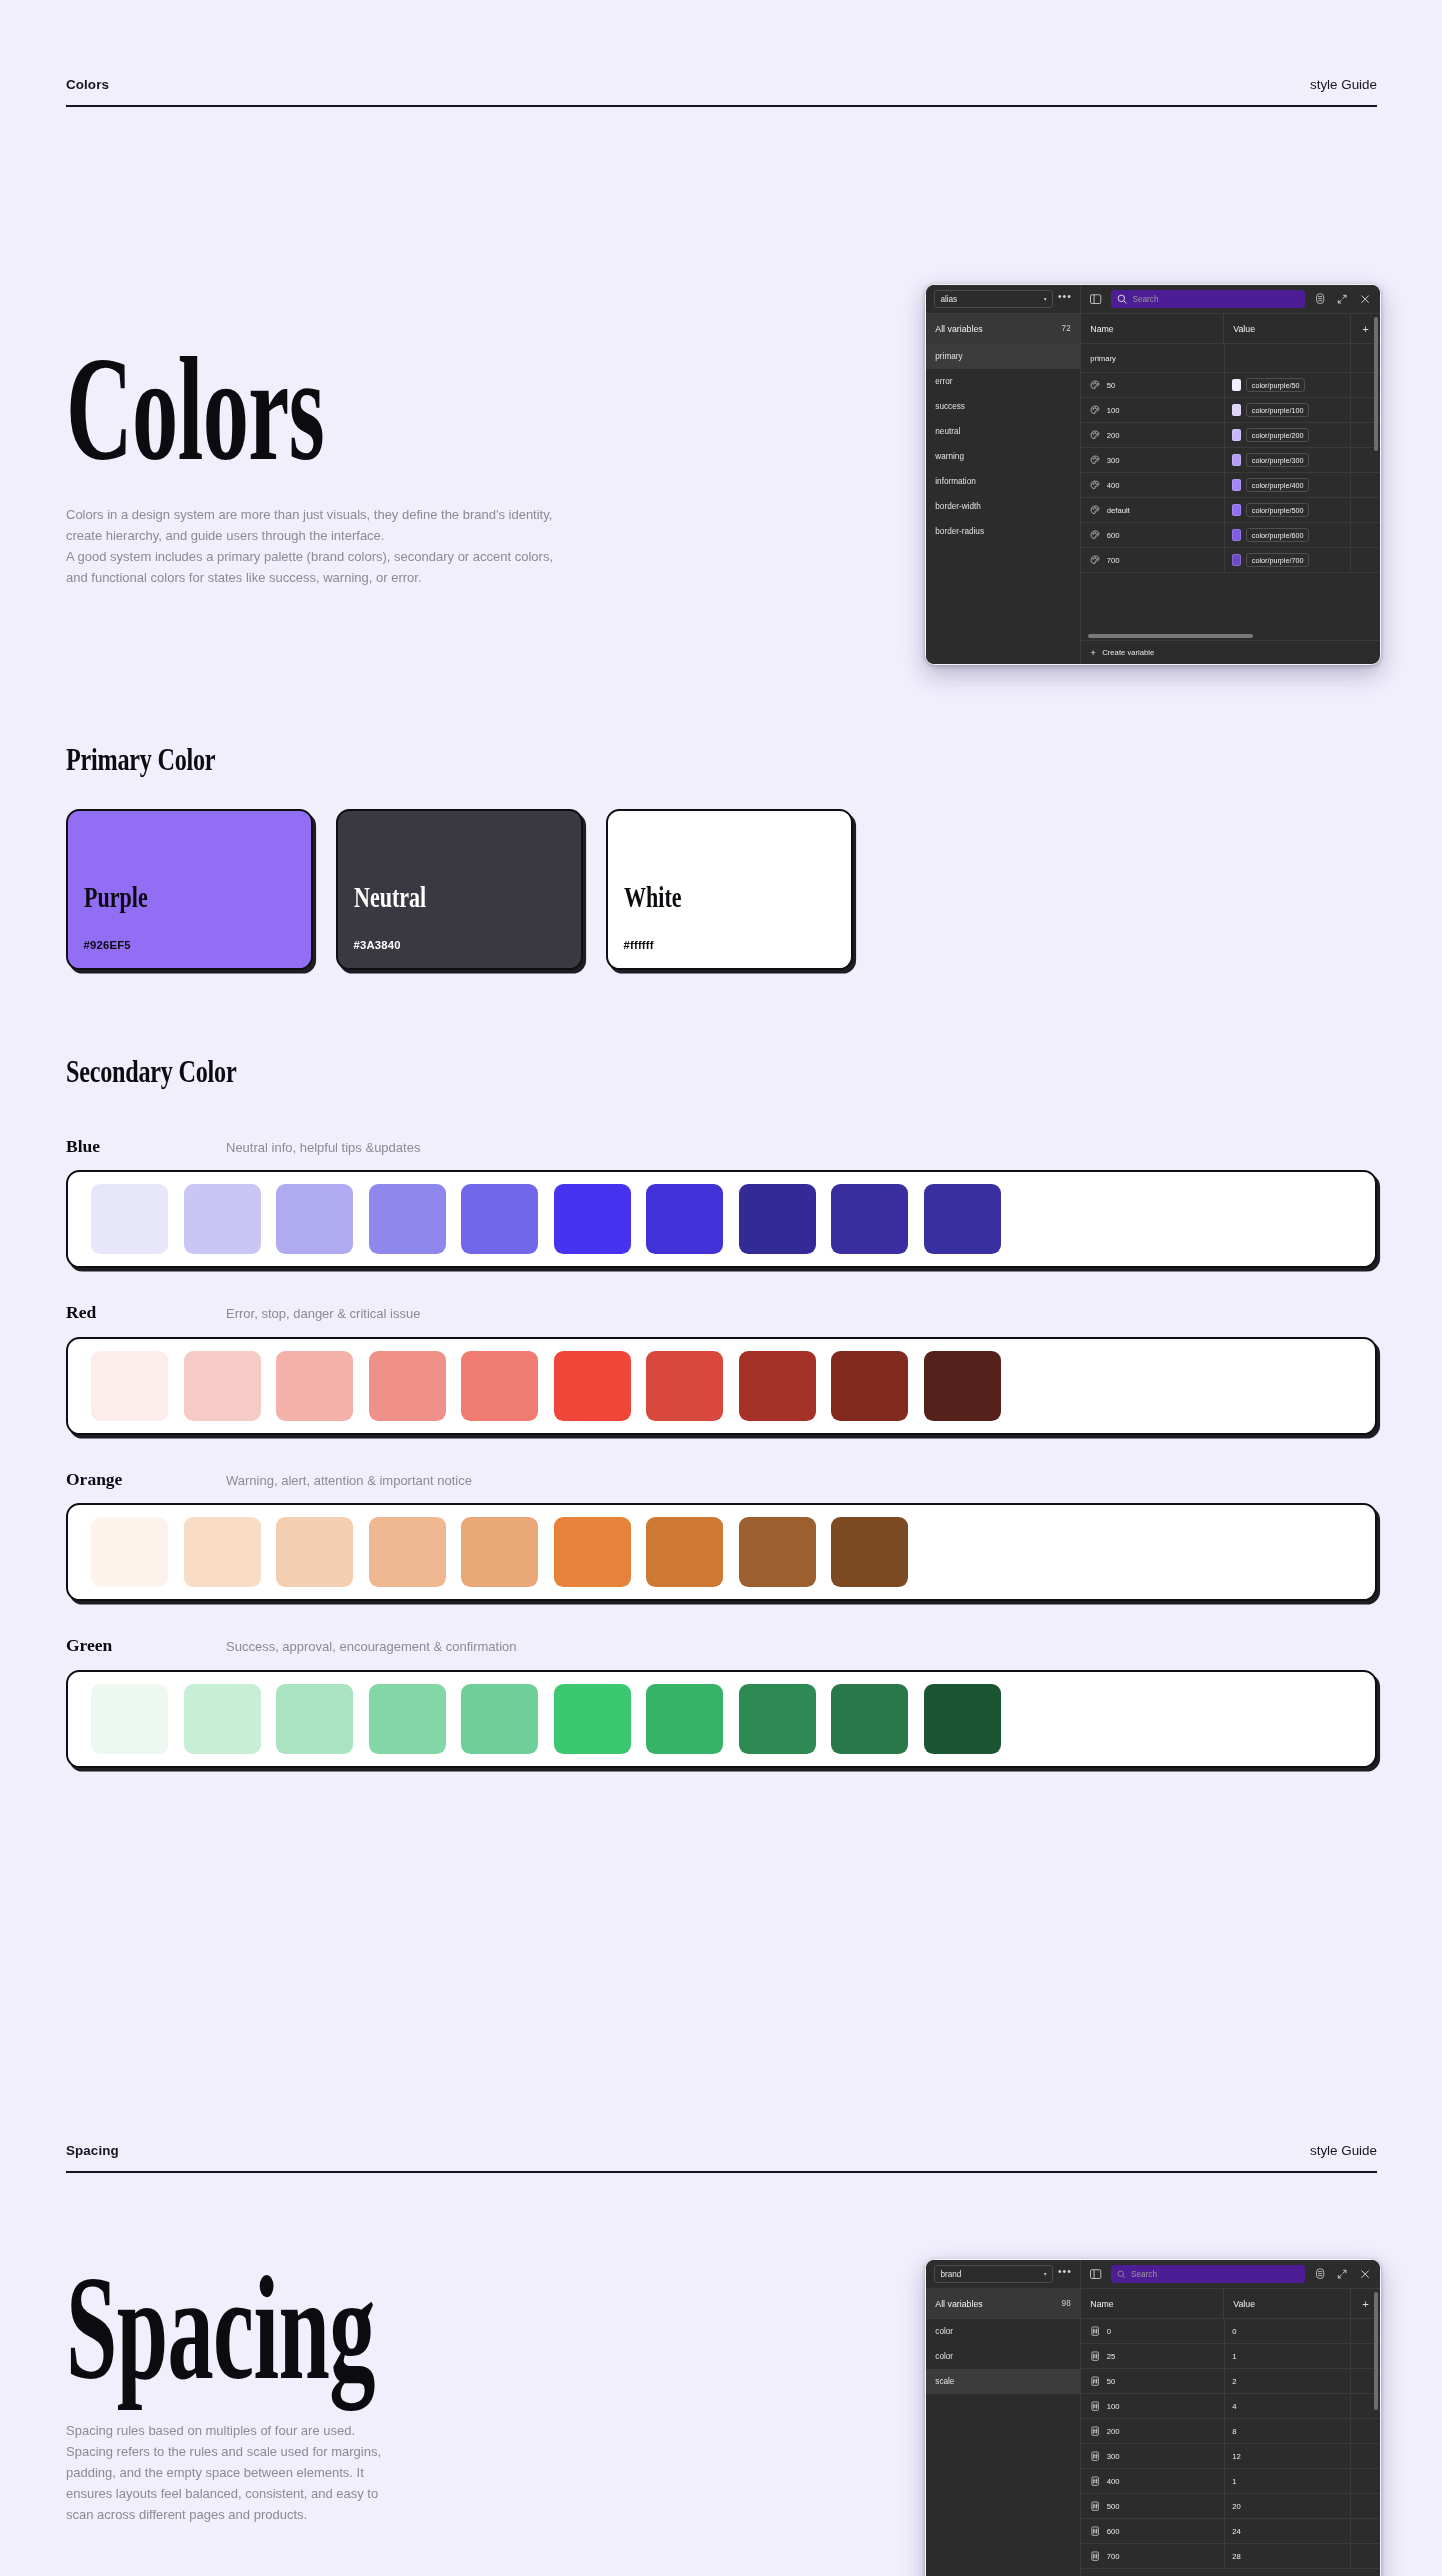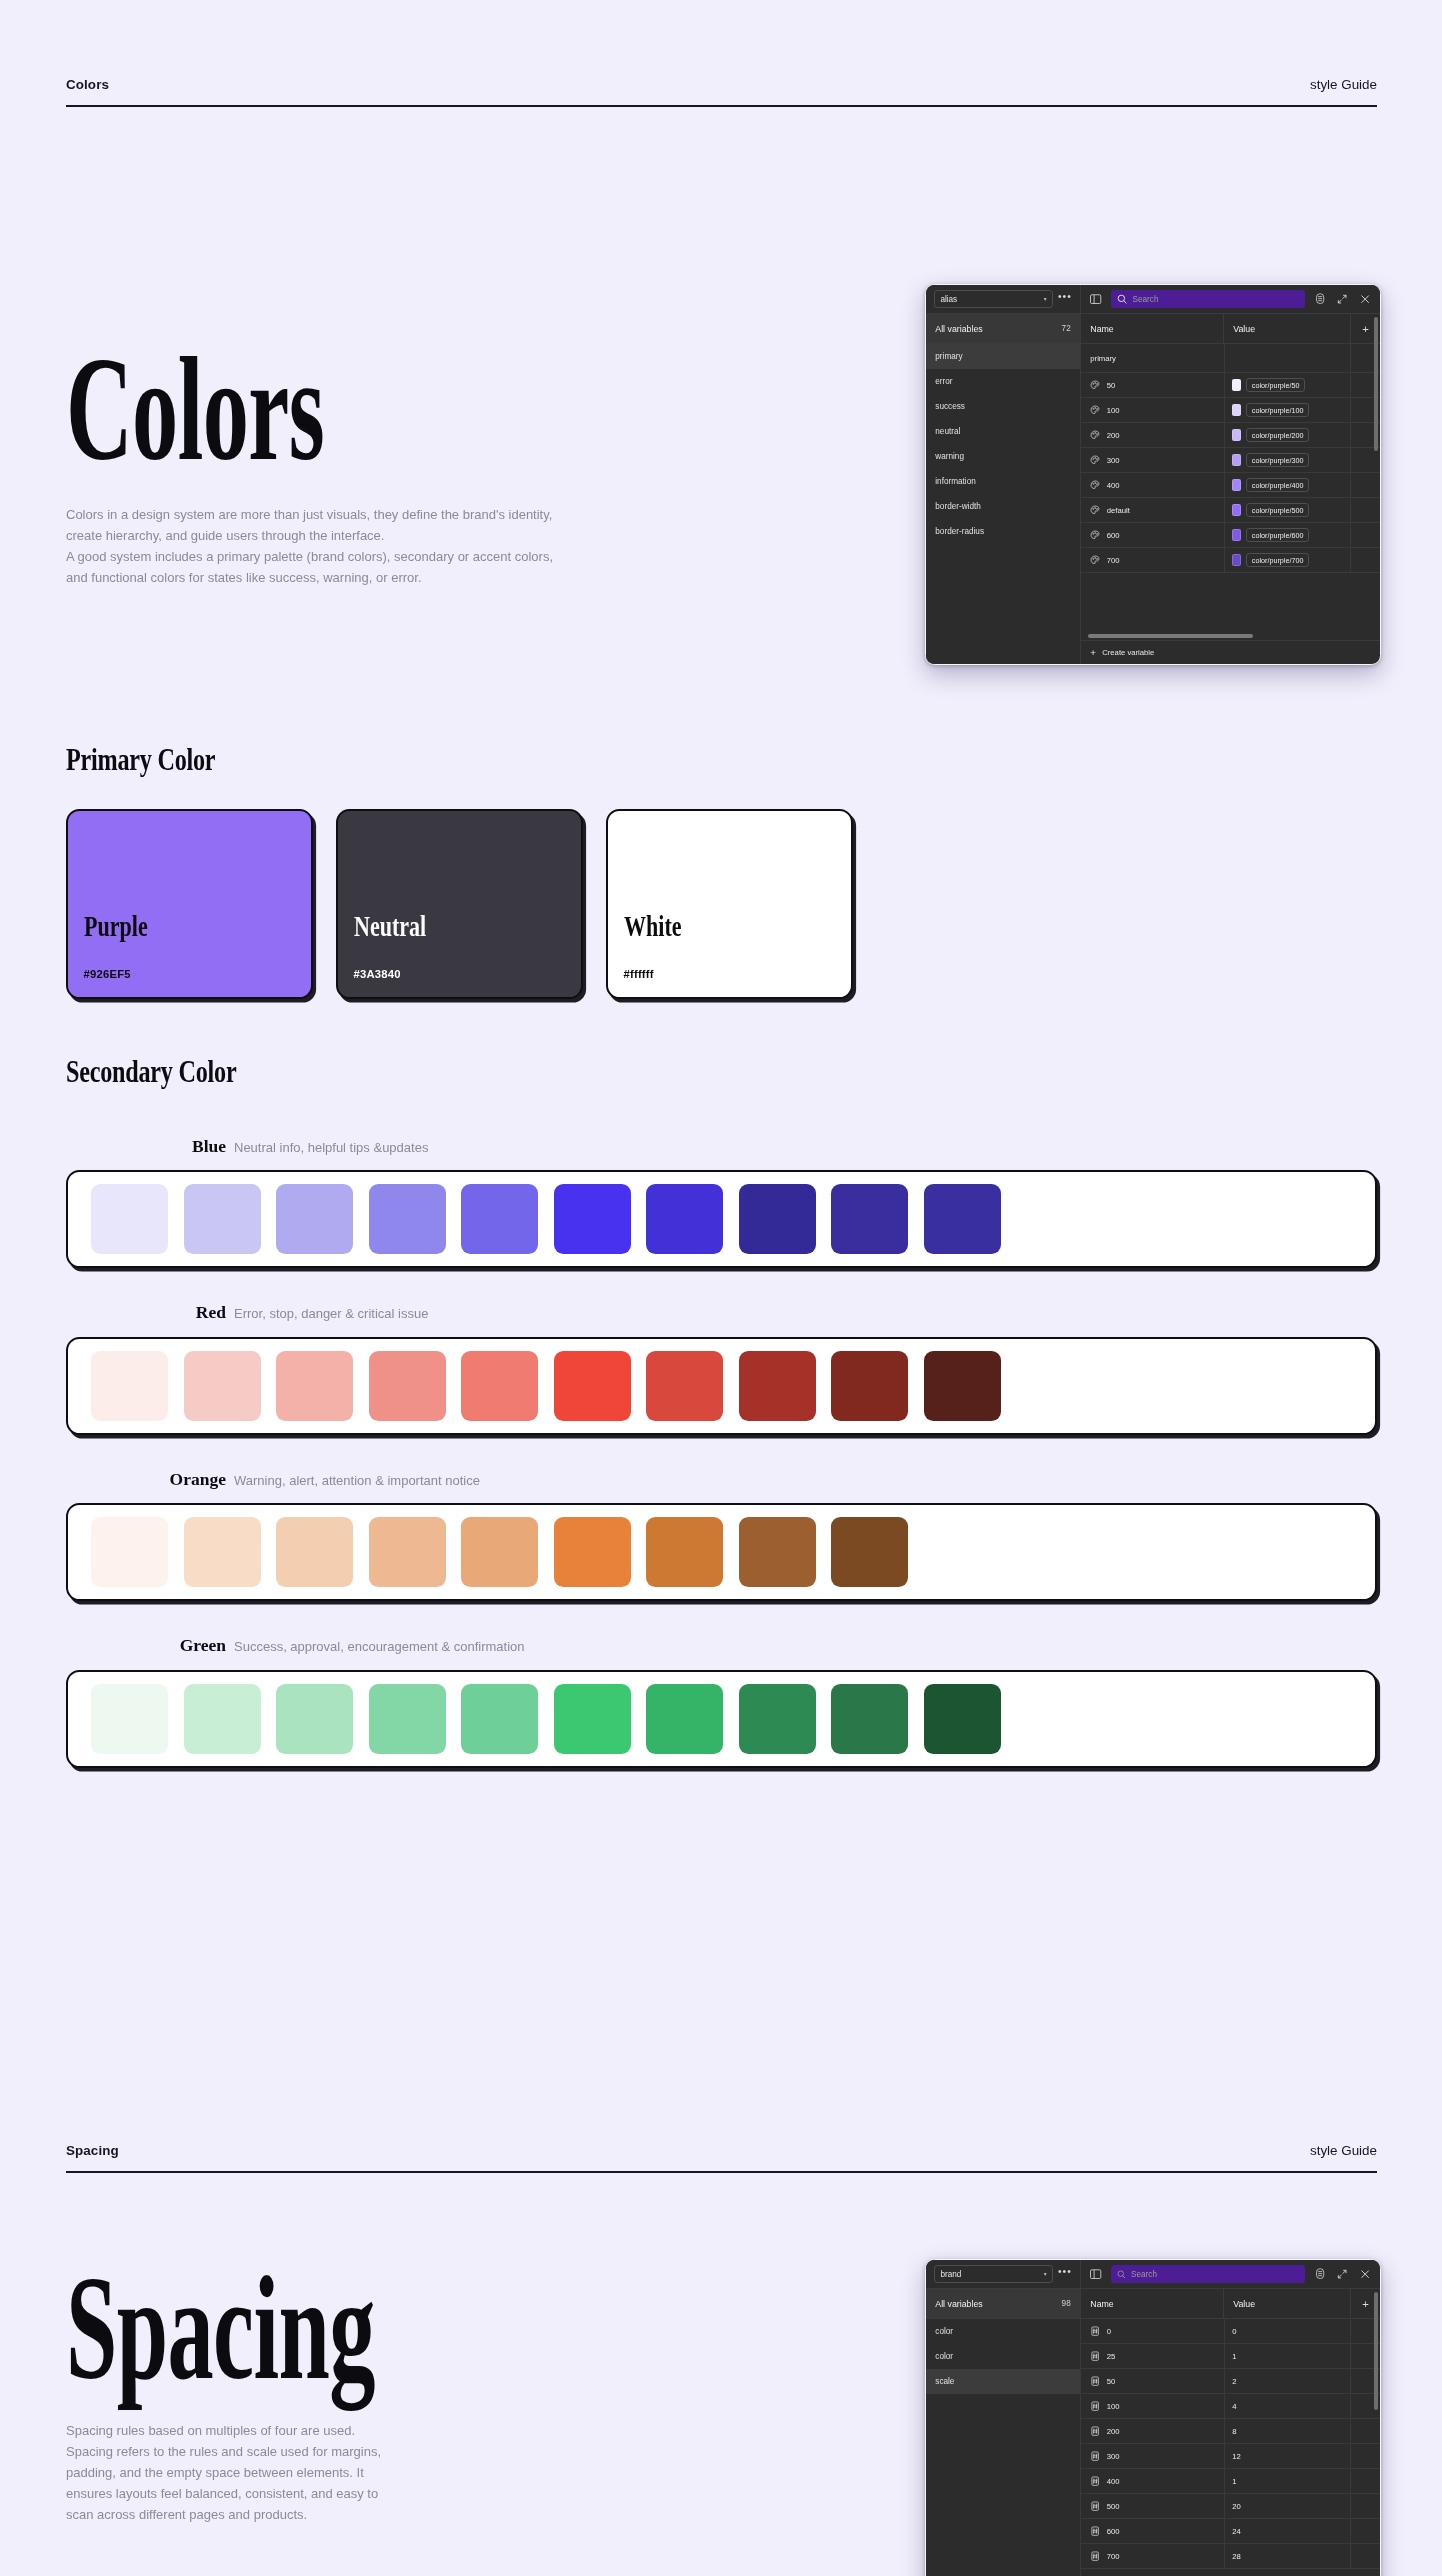--- a/index.html
+++ b/index.html
@@ -111,35 +111,35 @@
   .palette-ic,.hash-ic{width:10.3px;height:10.3px;flex:none;color:#e3e3e3;}
   .fg-scroll{height:7.2px;display:flex;align-items:center;padding:0 7.2px;}
   .fg-scroll .bar{height:4.1px;border-radius:2.1px;background:#7a7a7a;}
   .fg-create{height:24px;display:flex;align-items:center;gap:6.2px;padding-left:9.3px;
     color:#e6e6e6;font-size:7.7px;border-top:0.5px solid #3a3a3a;}
   .fg-vscroll{position:absolute;right:2.1px;top:32px;width:3.6px;border-radius:2.1px;background:#6e6e6e;}
 
   
   .cards{display:flex;gap:23px;}
   .card{
-    width:247px;height:190px;border-radius:13.4px;border:2.1px solid #0f0e13;
+    width:247px;height:161px;border-radius:13.4px;border:2.1px solid #0f0e13;
     padding:17.5px 15.5px;display:flex;flex-direction:column;justify-content:flex-end;
     box-shadow:3.1px 3.6px 0 rgba(12,11,16,.92);
   }
   .card .nm{
     font-family:"Liberation Serif",serif;font-weight:700;font-size:29px;line-height:1;
     transform:scaleX(.76);transform-origin:left center;white-space:nowrap;
     margin-bottom:27px;
   }
   .card .hx{font-size:11.3px;font-weight:700;letter-spacing:0.2px;}
   .keywords{display:flex;flex-direction:column;align-items:flex-end;gap:17.5px;}
   .keywords div{font-family:"Liberation Serif",serif;font-weight:700;font-size:20.6px;color:#0c0b10;}
 
   
-  .prow-head{display:flex;align-items:baseline;gap:8px;text-align:right;}
+  .prow-head{display:flex;align-items:baseline;gap:0;}
   .prow-head .lbl{width:160px;}
   .prow-head .desc{font-size:13px;color:#8b8a95;}
   .palette-box{
     border:2.1px solid #0f0e13;border-radius:13.4px;background:#fff;
     box-shadow:3.1px 3.6px 0 rgba(12,11,16,.92);
     padding:13.4px 23px;display:flex;align-items:center;gap:15.5px;height:98px;
   }
   .chipc{width:77px;height:70px;border-radius:9.3px;flex:none;}
   .bar{background:#926EF5;border-radius:1px;}
 </style>

